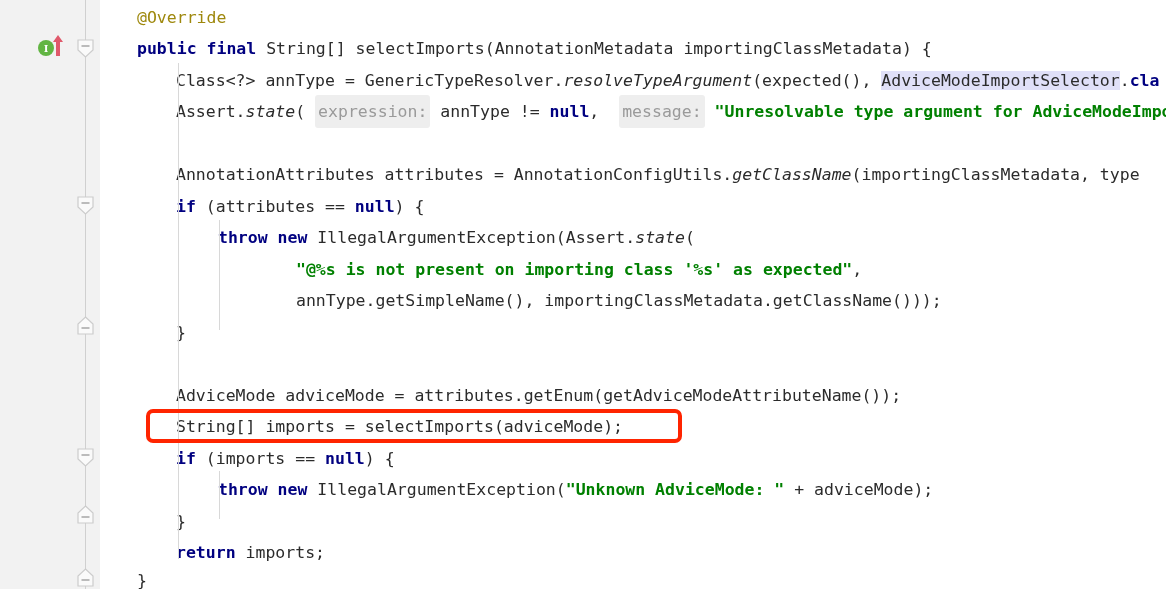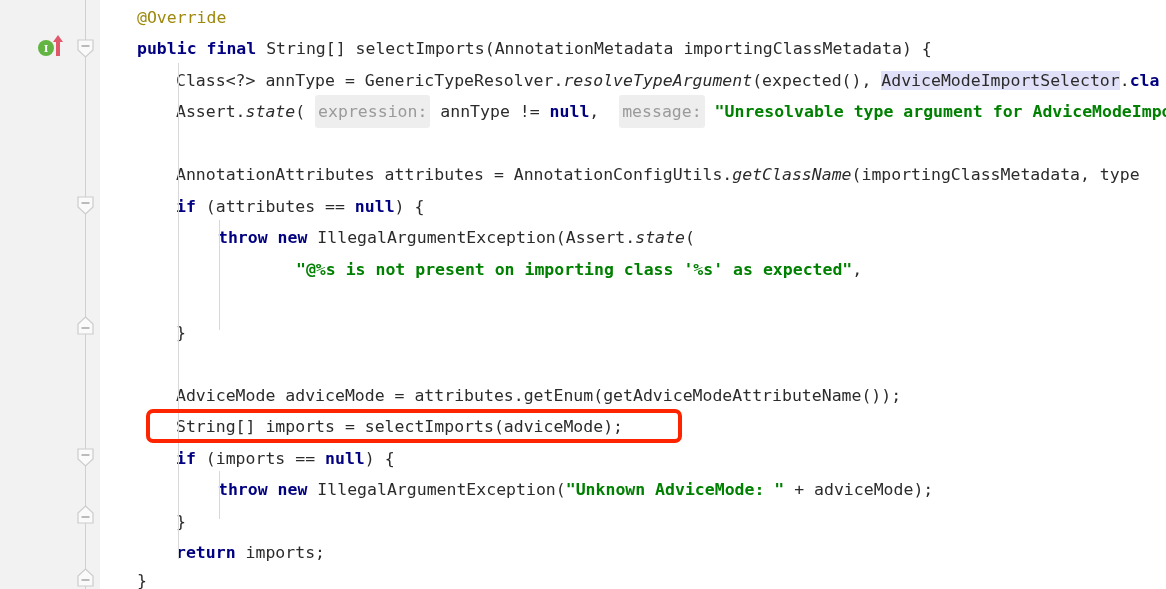--- a/index.html
+++ b/index.html
@@ -246,20 +246,23 @@
     </div>
 
     <div class="line" style="top:222px;">
       <span class="code-text" style="left:218px;"><span class="kw">throw</span> <span class="kw">new</span> <span class="plain">IllegalArgumentException(Assert.</span><span class="mcall">state</span><span class="plain">(</span></span>
     </div>
 
     <div class="line" style="top:254px;">
       <span class="code-text" style="left:296px;"><span class="str">"@%s is not present on importing class '%s' as expected"</span><span class="plain">,</span></span>
     </div>
 
+    <div class="line" style="top:285px;">
+      <span class="code-text" style="left:296px;"><span class="plain">annType.getSimpleName(), importingClassMetadata.getClassName()));</span></span>
+    </div>
 
     <div class="line" style="top:317px;">
       <span class="code-text" style="left:176px;"><span class="plain">}</span></span>
     </div>
 
     <div class="line" style="top:348px;"><span class="code-text"></span></div>
 
     <div class="line" style="top:411px;">
       <span class="code-text" style="left:176px;"><span class="plain">String[] imports = selectImports(adviceMode);</span></span>
     </div>

